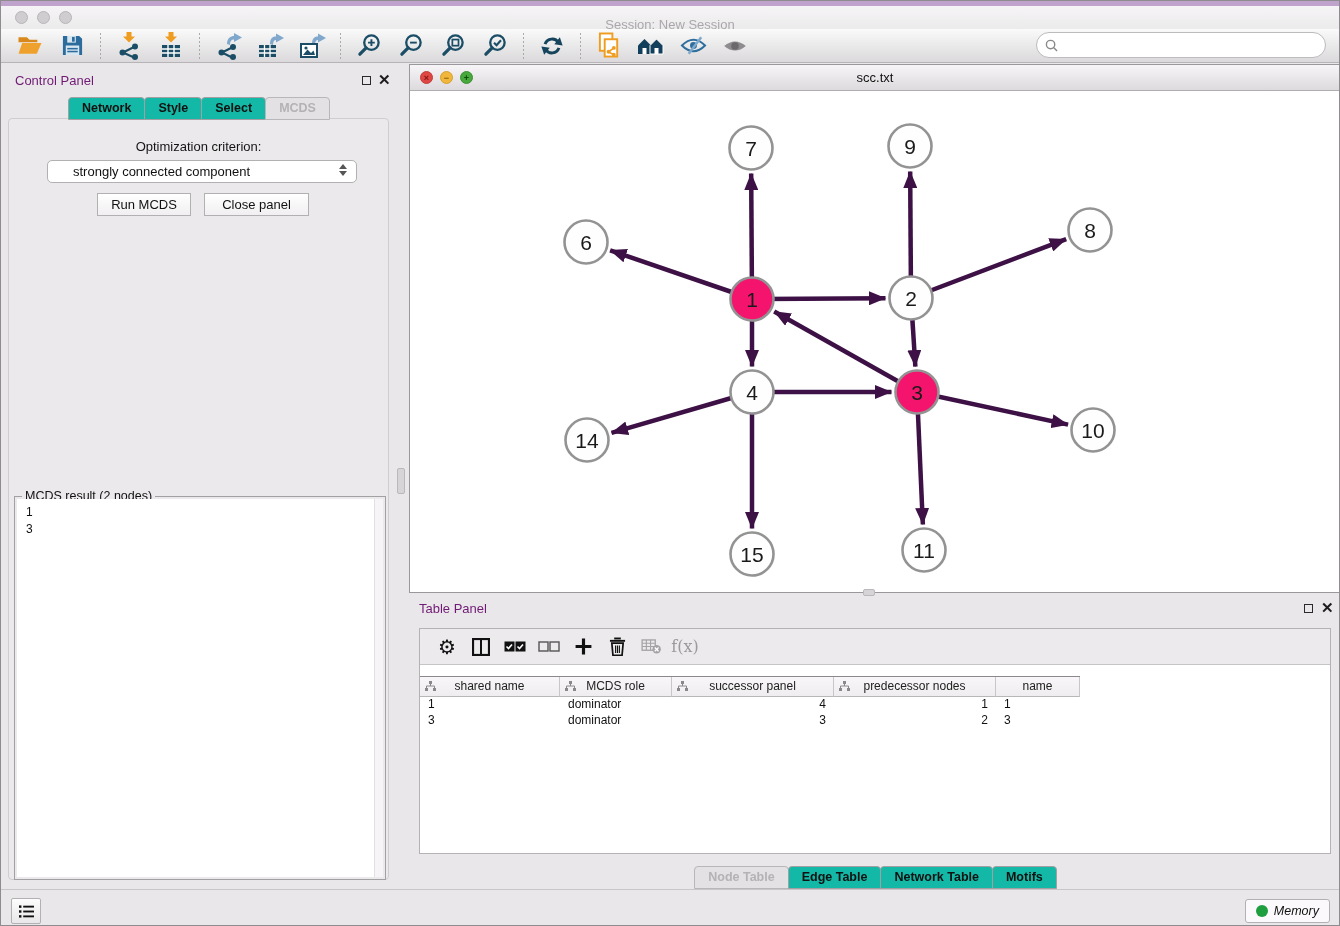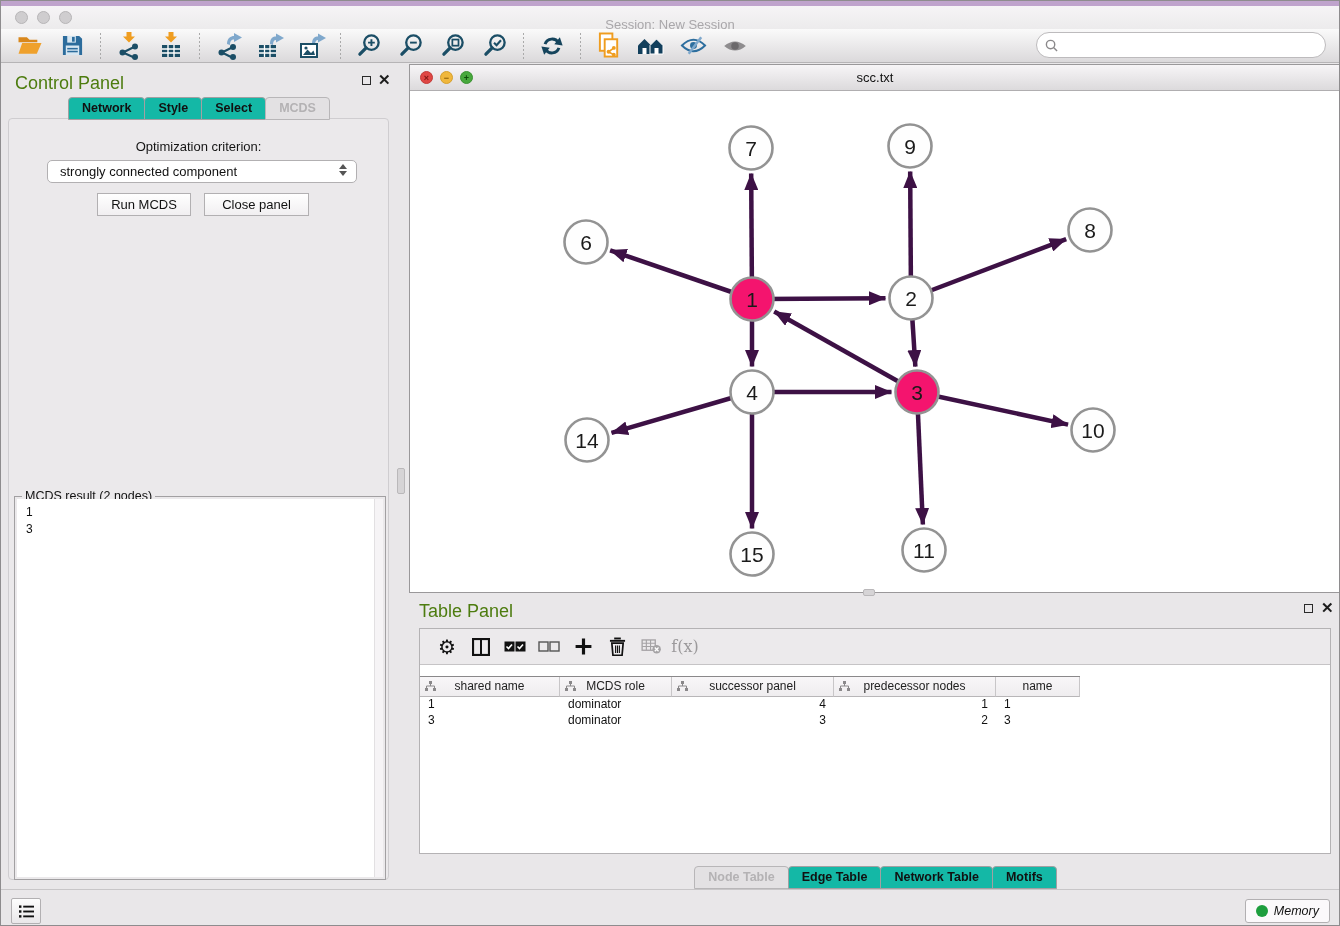--- a/index.html
+++ b/index.html
@@ -14,29 +14,29 @@
 
   
   .toolbar{position:absolute;left:0;top:28px;width:100%;height:34px;background:linear-gradient(#fafafa,#dbd9db);border-bottom:1px solid #b6b4b6;display:flex;align-items:center;padding-left:8px;}
   .tbi{width:30px;height:28px;display:flex;align-items:center;justify-content:center;margin:0 6px;}
   .tsep{width:1px;height:26px;margin:0 7px;background-image:linear-gradient(#aaa 40%,transparent 40%);background-size:1px 4px;}
   .search-wrap{position:absolute;right:13px;top:31px;width:290px;height:26px;border:1px solid #bdbbbd;border-radius:13px;background:#fff;display:flex;align-items:center;padding-left:8px;}
   .search-wrap input{border:none;outline:none;flex:1;font-size:13px;background:transparent;margin-left:5px;}
 
   
   .control-panel{position:absolute;left:0;top:62px;width:395px;height:826px;}
-  .panel-title{position:absolute;left:14px;top:10px;font-size:18px;color:#4d7c0f;}
+  .panel-title{position:absolute;left:14px;top:10px;font-size:13px;color:#701a75;}
   .float-icon{position:absolute;width:9px;height:9px;border:1.5px solid #2a2a2a;background:transparent;}
   .close-icon{position:absolute;font-size:15px;font-weight:bold;color:#1c1c1c;line-height:11px;}
   .ctab-strip{position:absolute;left:0;right:0;top:34px;text-align:center;z-index:3;}
   .tab{display:inline-block;border:1px solid #a2a0a2;border-bottom:1px solid #a2a0a2;background:#14b8a6;color:#111;font-size:12.5px;font-weight:600;padding:3px 13px 4px;margin-right:-1px;border-radius:4px 4px 0 0;cursor:default;}
   .tab.active{background:#e3e1e3;color:#b4b2b4;border-color:#b8b6b8;}
   .cp-content{position:absolute;left:7px;top:55px;width:381px;height:762px;background:#ebe9eb;border:1px solid #cfcdd0;border-radius:4px;}
   .opt-label{position:absolute;left:0;right:0;top:20px;text-align:center;font-size:13px;color:#151515;}
-  .dropdown{position:absolute;left:38px;top:41px;width:310px;height:23px;background:#fff;border:1px solid #b2b0b2;border-radius:5px;display:flex;align-items:center;padding-left:12px;font-size:13px;color:#111;}
+  .dropdown{position:absolute;left:38px;top:41px;width:310px;height:23px;background:#fff;border:1px solid #b2b0b2;border-radius:5px;display:flex;align-items:center;padding-left:25px;font-size:13px;color:#111;}
   .stepper{position:absolute;right:9px;top:3px;display:flex;flex-direction:column;gap:2px;}
   .stepper i{width:0;height:0;border-left:4px solid transparent;border-right:4px solid transparent;}
   .stepper .up{border-bottom:5px solid #555;}
   .stepper .dn{border-top:5px solid #555;}
   .cp-btn{position:absolute;top:74px;height:23px;border:1px solid #b2b0b2;border-radius:0;background:linear-gradient(#fff,#f1eff1);font-size:13px;color:#111;text-align:center;line-height:21px;}
   .groupbox{position:absolute;left:5px;top:377px;width:372px;height:384px;border:1px solid #a2a0a2;}
   .groupbox legend{position:absolute;top:-8px;left:7px;background:#ebe9eb;padding:0 3px;font-size:12.5px;color:#111;}
   .result-area{position:absolute;left:2px;top:2px;right:2px;bottom:2px;background:#fff;overflow:hidden;}
   .result-text{white-space:pre;font-size:12px;color:#111;padding:5px 0 0 9px;line-height:17px;}
   .vscroll{position:absolute;top:0;right:0;width:9px;height:100%;background:#f6f4f6;border-left:1px solid #e2e0e2;}

